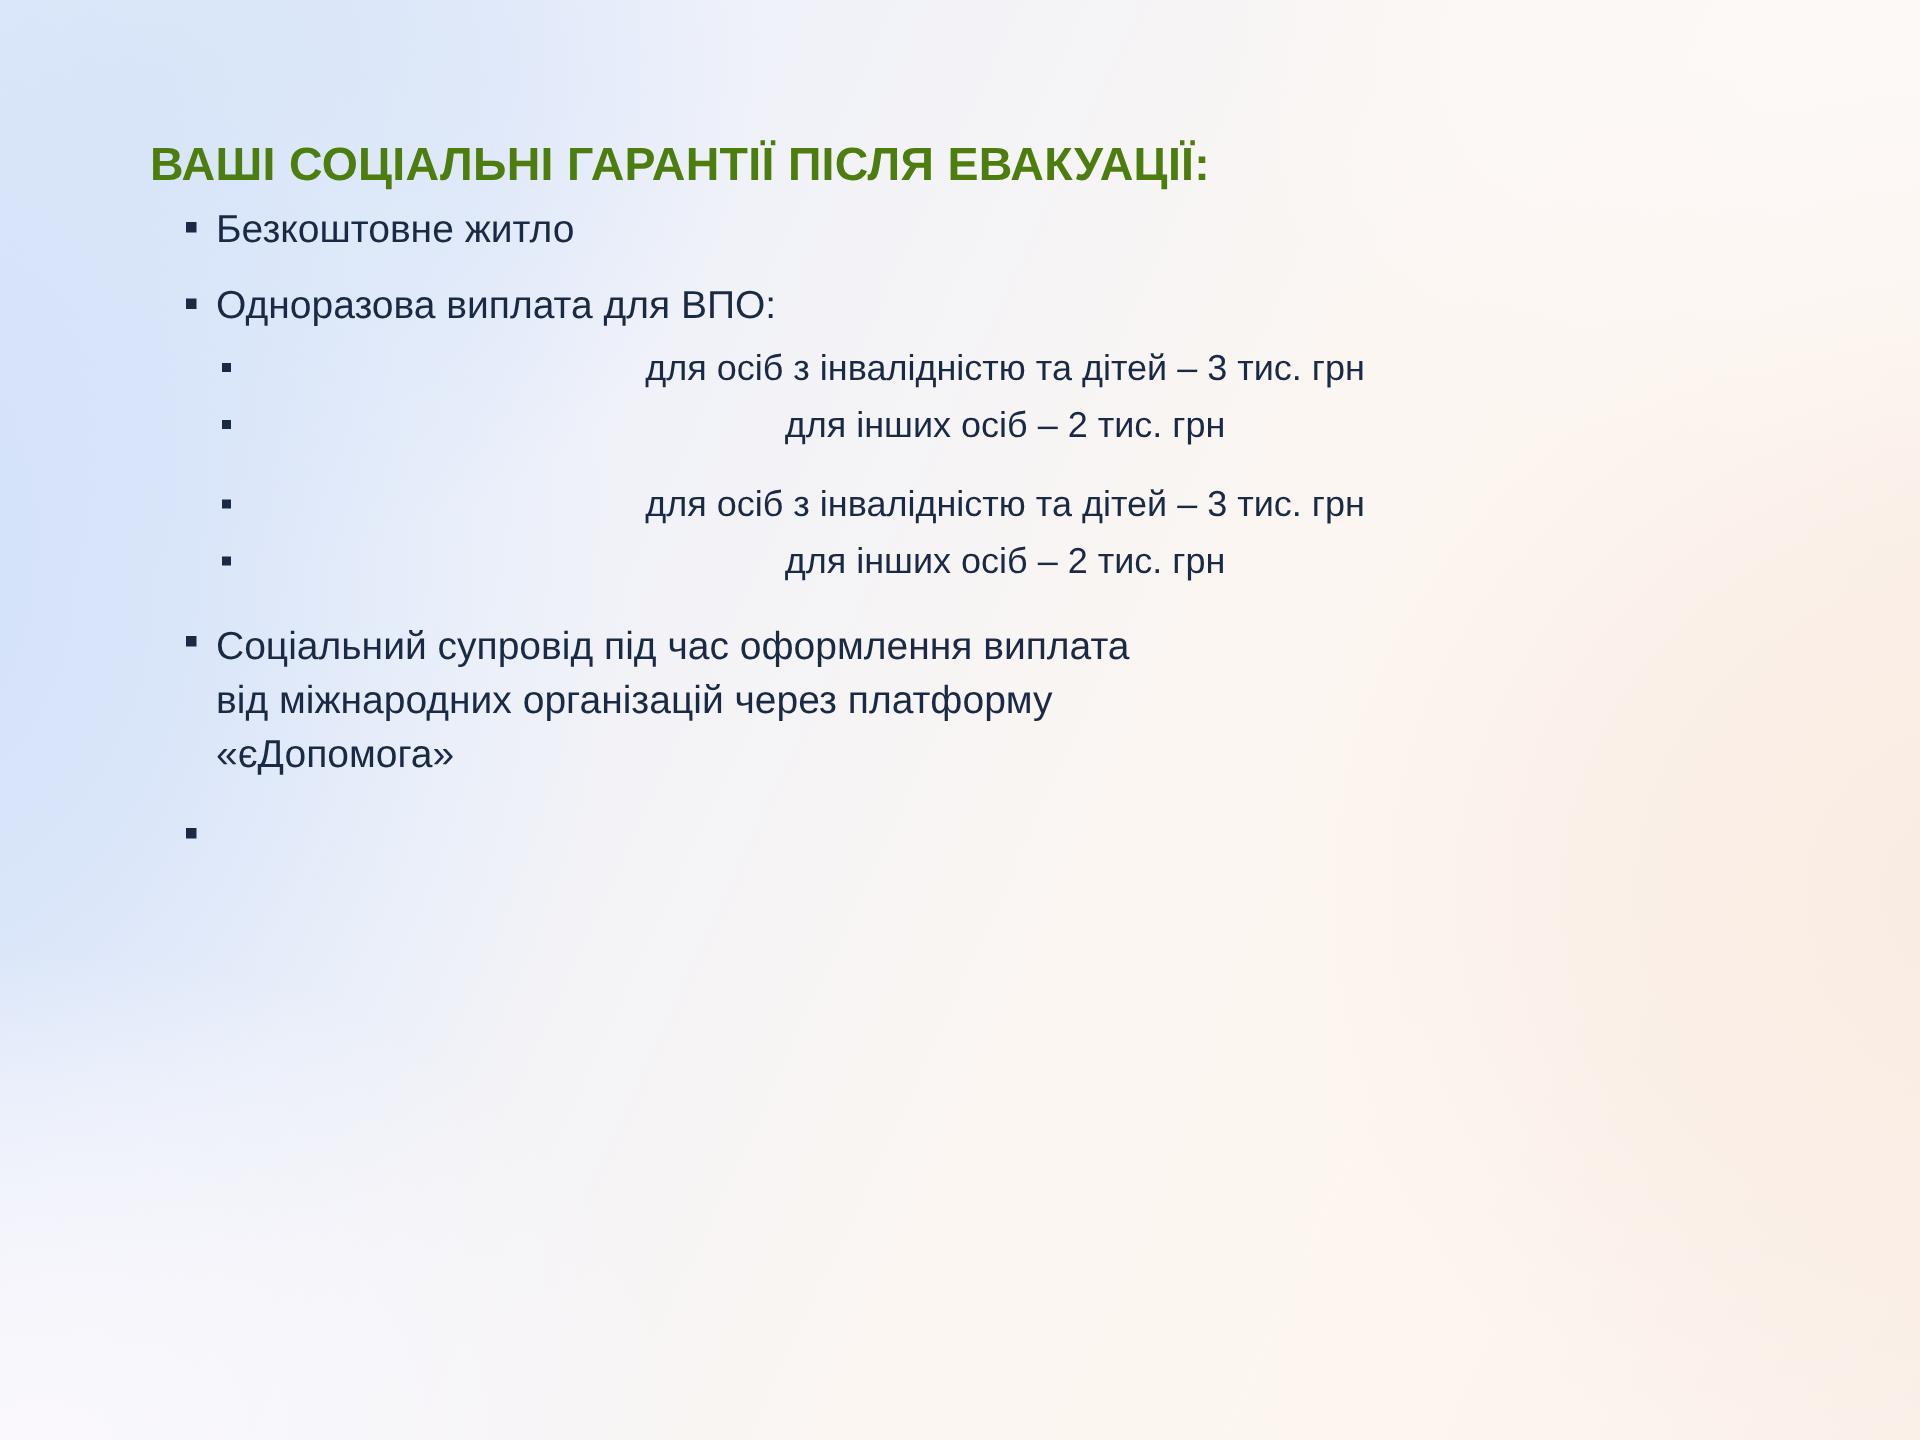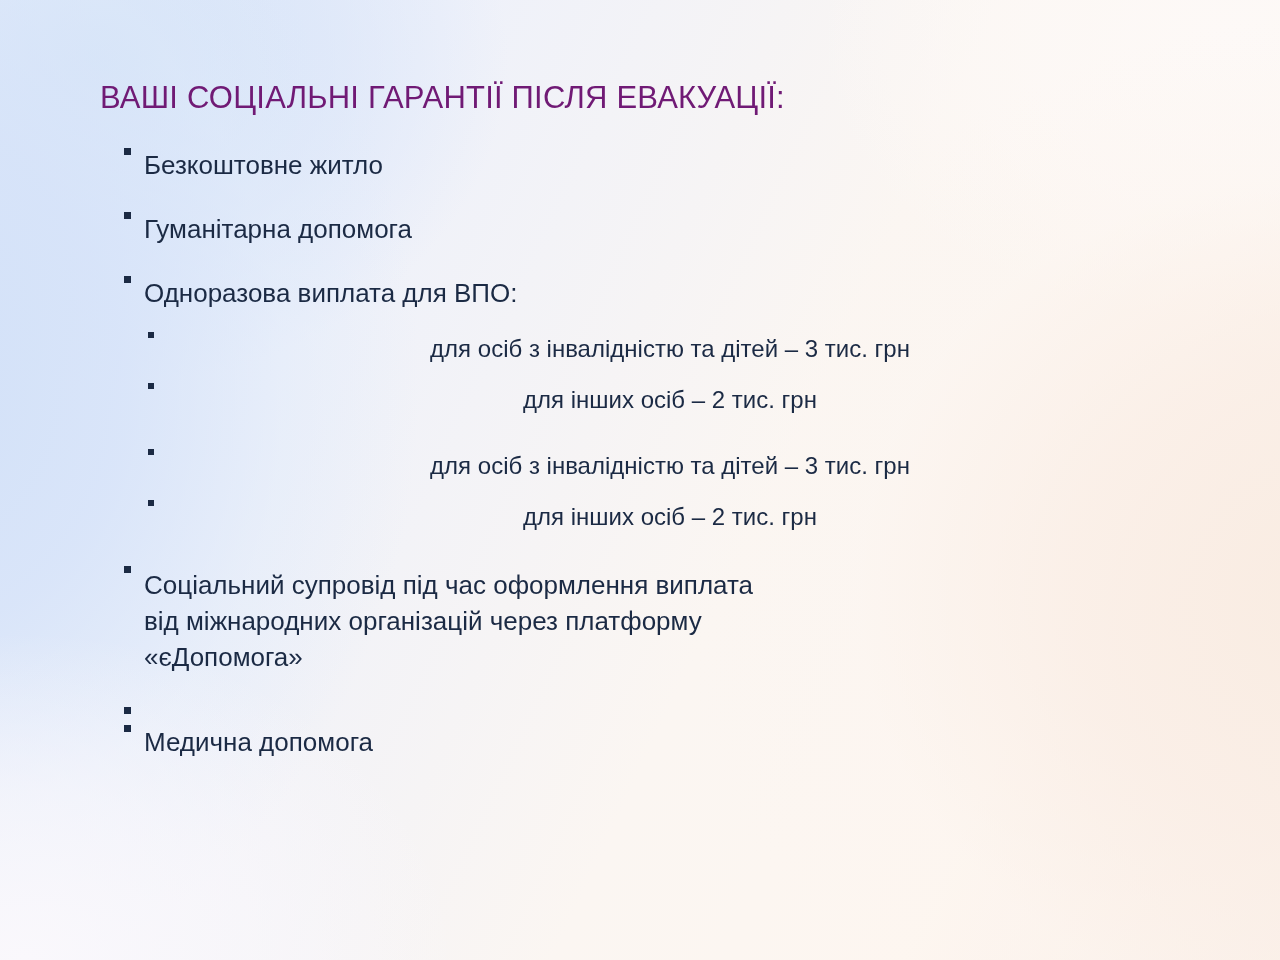--- a/index.html
+++ b/index.html
@@ -53,25 +53,25 @@
     position: absolute;
     left: 0;
     top: 0;
     width: 1280px;
     height: 960px;
   }
 
   .slide-title {
     position: absolute;
     left: 100px;
-    top: 80px;
+    top: 92px;
     font-size: 31px;
-    font-weight: normal;
+    font-weight: bold;
     letter-spacing: 0.2px;
-    color: #701a75;
+    color: #4d7c0f;
     white-space: nowrap;
   }
 
   .bullet-list {
     position: absolute;
     left: 0;
     top: 136px;
     width: 1180px;
   }
 
@@ -121,44 +121,40 @@
   .row.level-2 .row-text {
     padding-left: 12px;
   }
 
   
   .row.group-head { margin-bottom: 10px; }
   .row.sub-last   { margin-bottom: 22px; }
   .row.para       { margin-bottom: 20px; }
   .row.para .row-text { line-height: 36px; }
 
-  .row-text { white-space: pre-line; margin-top: 13px; }
+  .row-text { white-space: pre-line; }
 </style>
 </head>
 <body>
 
 <div class="slide">
 
   <div class="bg-layer bg-base"></div>
   <div class="bg-layer bg-blue"></div>
   <div class="bg-layer bg-warm"></div>
   <div class="bg-layer bg-lavender"></div>
 
   <div class="content">
 
     <div class="slide-title">ВАШІ СОЦІАЛЬНІ ГАРАНТІЇ ПІСЛЯ ЕВАКУАЦІЇ:</div>
 
     <div class="bullet-list" id="bullet-list">
         <div class="row level-1">
           <span class="bullet"></span>
           <span class="row-text">Безкоштовне житло</span>
-        </div>
-        <div class="row level-1">
-          <span class="bullet"></span>
-          <span class="row-text">Гуманітарна допомога</span>
         </div>
         <div class="row level-1 group-head">
           <span class="bullet"></span>
           <span class="row-text">Одноразова виплата для ВПО:</span>
         </div>
         <div class="row level-2">
           <span class="bullet"></span>
           <span class="row-text">для осіб з інвалідністю та дітей – 3 тис. грн</span>
         </div>
         <div class="row level-2 sub-last">
@@ -175,20 +171,16 @@
         </div>
         <div class="row level-1 para">
           <span class="bullet"></span>
           <span class="row-text">Соціальний супровід під час оформлення виплата
 від міжнародних організацій через платформу
 «єДопомога»</span>
         </div>
         <div class="row level-1">
           <span class="bullet"></span>
         </div>
-        <div class="row level-1">
-          <span class="bullet"></span>
-          <span class="row-text">Медична допомога</span>
-        </div>
       </div>
 
   </div>
 </div>
 
 </body></html>

